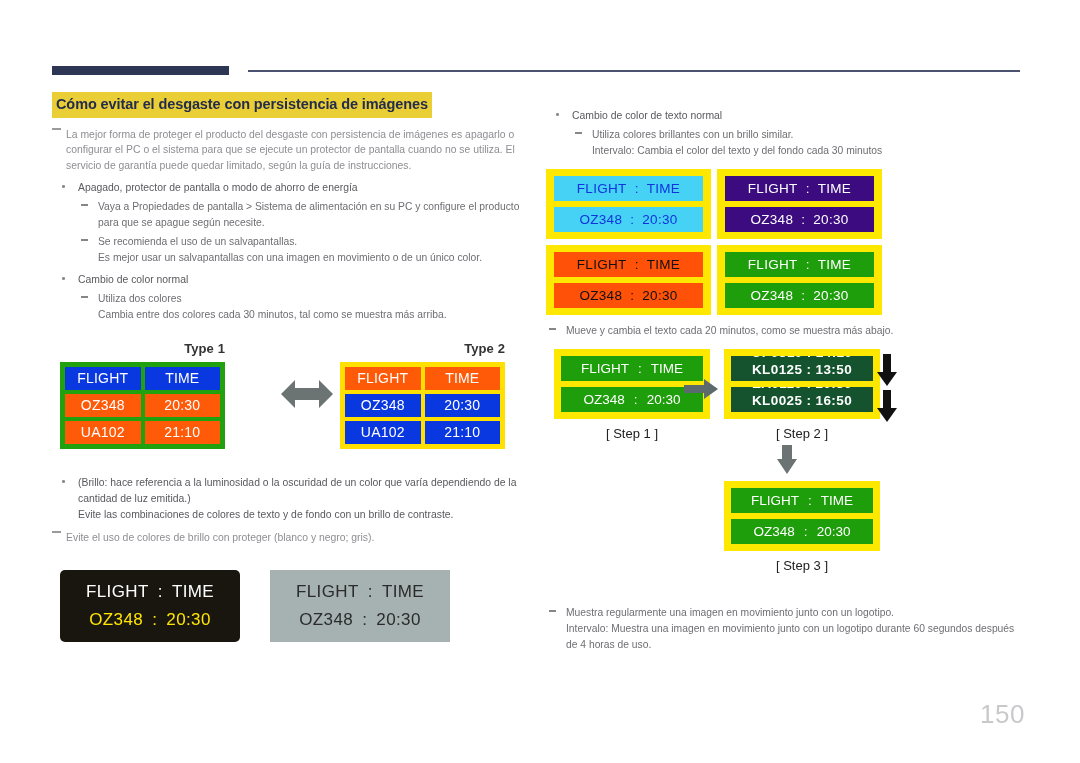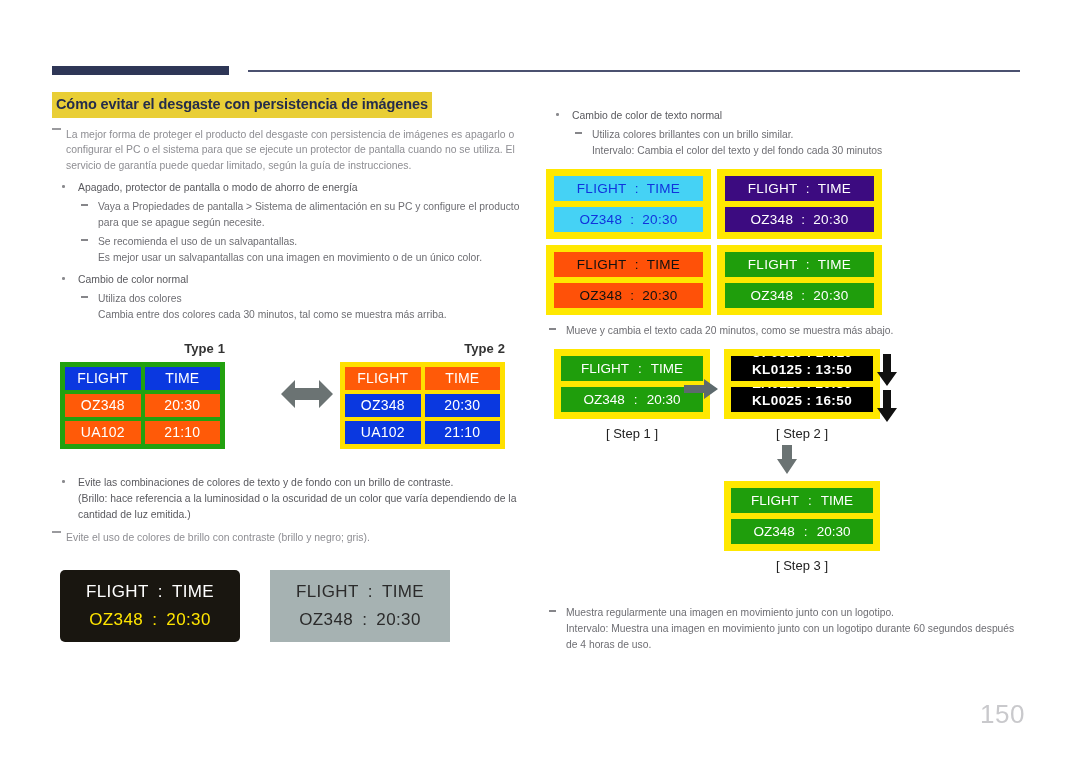--- a/index.html
+++ b/index.html
@@ -82,21 +82,21 @@
   .steps{position:relative;margin-top:10px;height:110px;}
   .stepbox{background:#ffe800;padding:7px;display:flex;flex-direction:column;gap:6px;width:142px;}
   .stepbox .line{background:#1f9e0c;color:#fff;height:25px;display:flex;align-items:center;justify-content:center;font-size:13.5px;}
   .stepbox .line .sep{margin:0 9px;}
   .steplbl{text-align:center;font-size:13px;color:#222;margin-top:7px;font-family:"Liberation Sans",sans-serif;}
 
   .s1{position:absolute;left:8px;top:0;}
   .s2{position:absolute;left:178px;top:0;}
   .s3{position:absolute;left:178px;top:132px;}
 
-  .clipline{background:#000000;color:#fff;height:25px;overflow:hidden;position:relative;}
+  .clipline{background:#14532d;color:#fff;height:25px;overflow:hidden;position:relative;}
   .clipline span{position:absolute;left:0;right:0;text-align:center;font-size:13.5px;font-weight:bold;letter-spacing:.4px;white-space:nowrap;}
   .clipline .a{top:-11px;}
   .clipline .b{top:6px;}
 
   .arrowR{position:absolute;left:138px;top:30px;}
   .arrowsDown{position:absolute;left:330px;top:5px;}
   .arrowDown3{position:absolute;left:230px;top:96px;}
 
   
   .pageno{position:absolute;right:55px;bottom:33px;font-size:26px;color:#c9c9cc;letter-spacing:.5px;}
@@ -172,28 +172,28 @@
           <div class="cell blue">20:30</div>
           <div class="cell blue">UA102</div>
           <div class="cell blue">21:10</div>
         </div>
       </div>
 
     </div>
 
     <div class="bullet" style="margin-top:14px;">
       <span class="dot"></span>
+      <span class="lbl">(Brillo: hace referencia a la luminosidad o la oscuridad de un color que varía dependiendo de la cantidad de luz emitida.)</span>
       <span class="lbl">Evite las combinaciones de colores de texto y de fondo con un brillo de contraste.</span>
-      <span class="lbl">(Brillo: hace referencia a la luminosidad o la oscuridad de un color que varía dependiendo de la cantidad de luz emitida.)</span>
     </div>
 
 
     <div class="note" style="margin-top:7px;">
       <span class="dash"></span>
-      <p>Evite el uso de colores de brillo con contraste (brillo y negro; gris).</p>
+      <p>Evite el uso de colores de brillo con proteger (blanco y negro; gris).</p>
     </div>
 
     <div class="panels">
       <div class="panel dark">
         <div class="prow r1">
           <span>FLIGHT</span>
           <span class="sep">:</span>
           <span>TIME</span>
         </div>
         <div class="prow r2">

